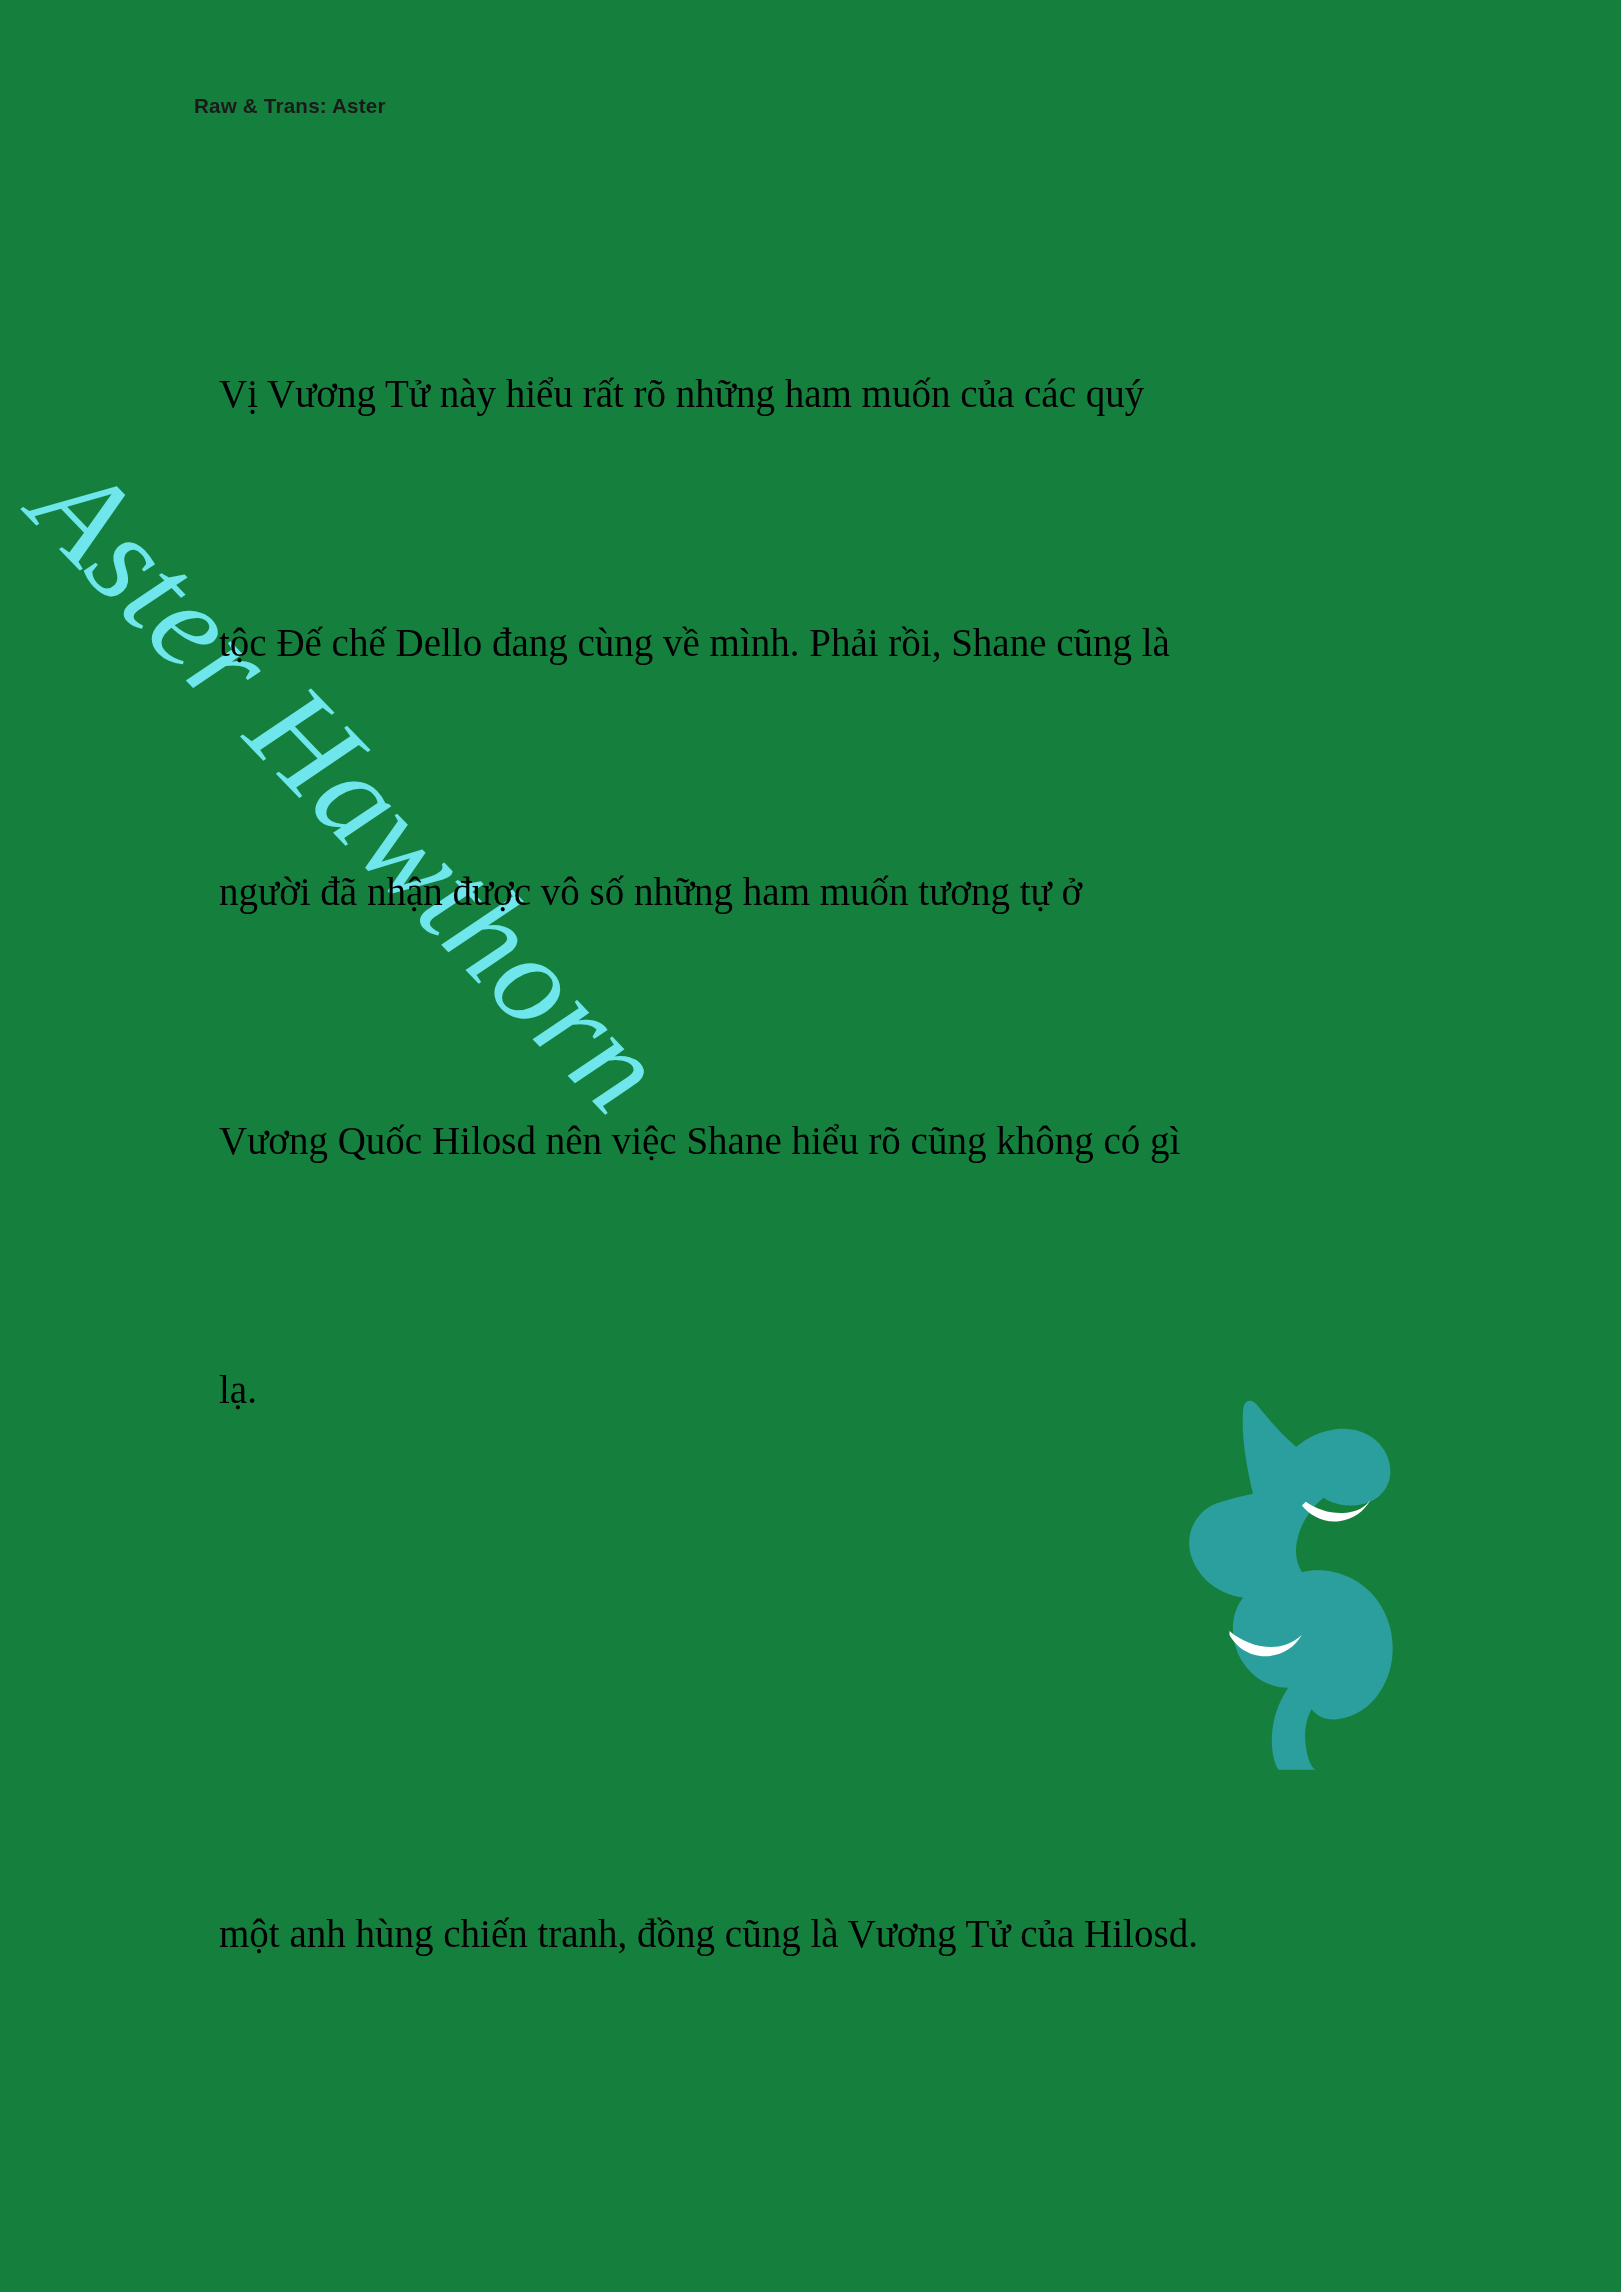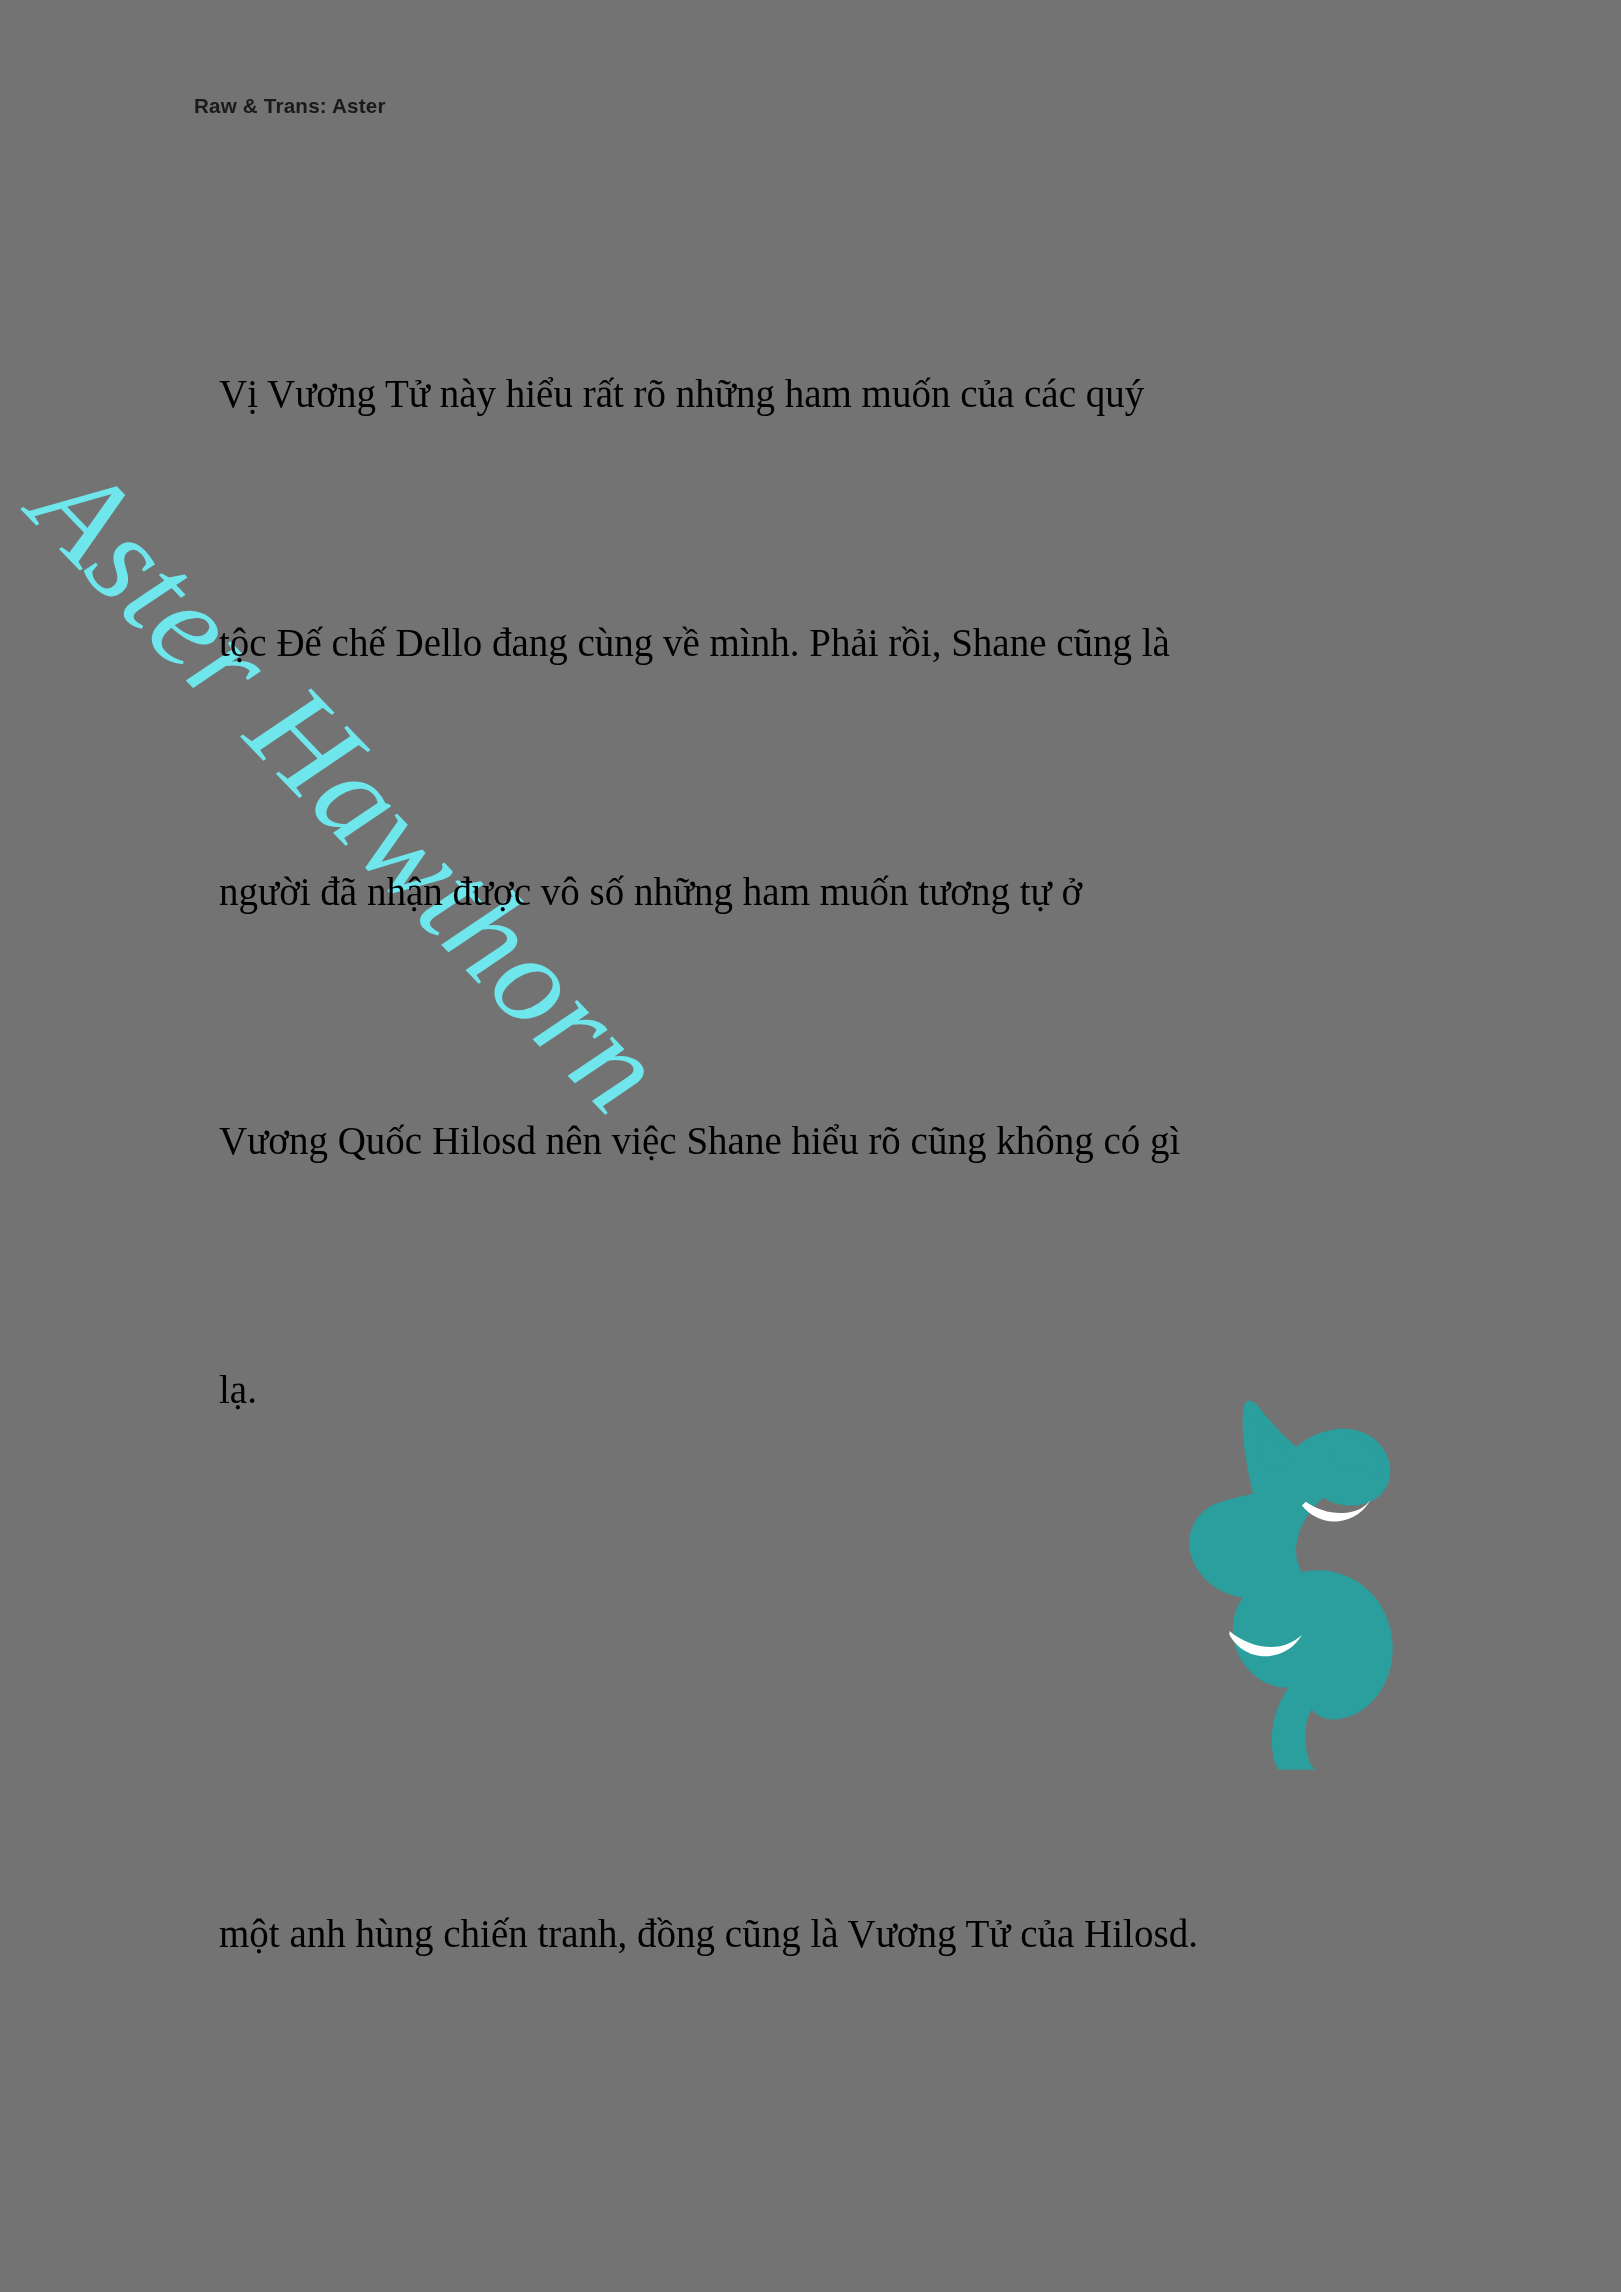--- a/index.html
+++ b/index.html
@@ -11,21 +11,21 @@
     width: 1621px;
     height: 2293px;
     position: relative;
     overflow: hidden;
     font-family: "Liberation Serif", "DejaVu Serif", serif;
   }
 
   .page {
     position: absolute;
     inset: 0;
-    background: #737373;
+    background: #15803d;
     overflow: hidden;
   }
 
   
   .doc-header {
     position: absolute;
     left: 194px;
     top: 94px;
     font-family: "Liberation Sans", "DejaVu Sans", sans-serif;
     font-size: 20.6px;

